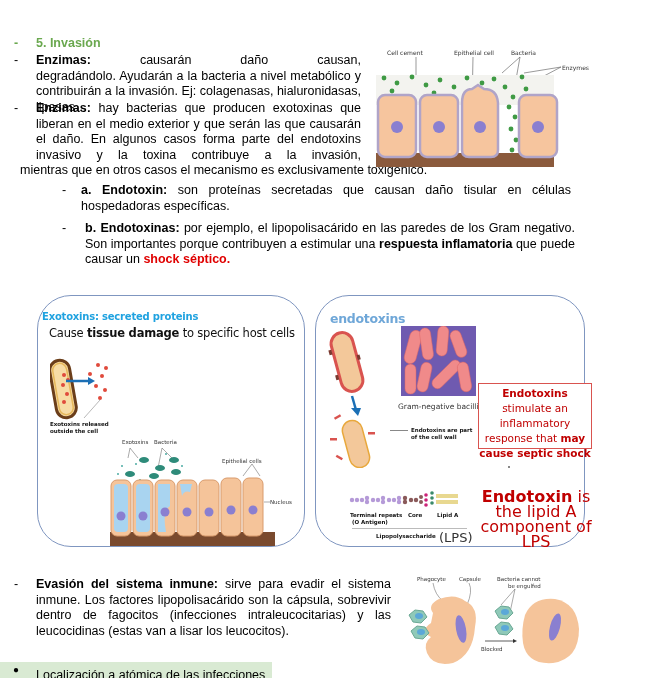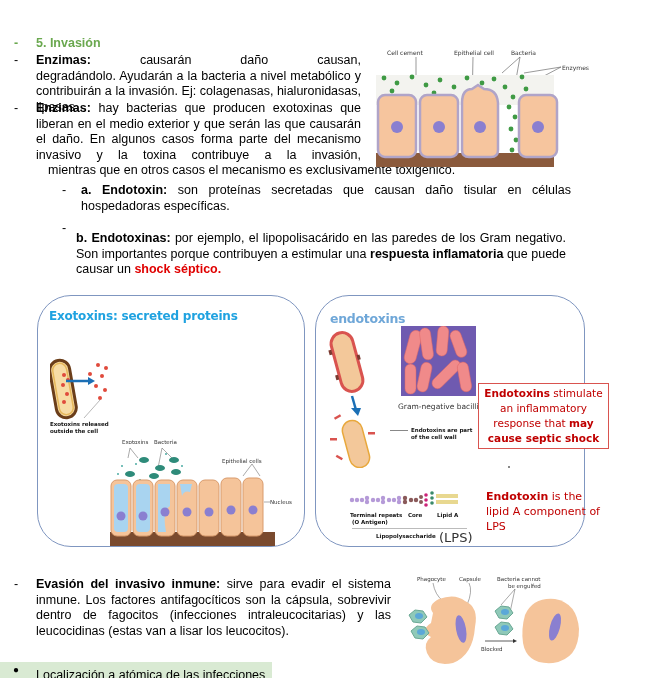--- a/index.html
+++ b/index.html
@@ -14,53 +14,53 @@
   .red { color: #e00000; font-weight: bold; }
 
   
   .fig-enz { left: 372px; top: 45px; width: 258px; height: 127px; }
 
   
   .panel { position: absolute; border: 1.3px solid #7f96c0; border-radius: 34px; background: #fff; }
   .panel-exo { left: 37px; top: 295px; width: 268px; height: 252px; }
   .panel-endo { left: 315px; top: 295px; width: 270px; height: 252px; }
 
-  .exo-title { position: absolute; left: 11px; top: 13px; font-family: "DejaVu Sans", sans-serif; font-weight: bold; font-size: 12px; color: #1fa2e0; letter-spacing: -0.2px; }
+  .exo-title { position: absolute; left: 4px; top: 13px; font-family: "DejaVu Sans", sans-serif; font-weight: bold; font-size: 10px; color: #1fa2e0; letter-spacing: -0.2px; }
   .exo-sub { position: absolute; left: 11px; top: 30px; font-family: "DejaVu Sans", sans-serif; font-size: 11.5px; color: #111; letter-spacing: -0.2px; }
 
   .endo-title { position: absolute; left: 14px; top: 15px; font-family: "DejaVu Sans", sans-serif; font-weight: bold; font-size: 12.5px; color: #6fa7d8; letter-spacing: -0.3px; }
 
   .tiny { position: absolute; font-family: "DejaVu Sans", sans-serif; font-size: 5.5px; line-height: 7px; color: #333; }
   .tiny-b { font-weight: bold; color: #111; }
 
-  .septic-box { position: absolute; left: 478px; top: 383px; width: 131px; height: 66px; border: 1.2px solid #d9534f; background: #fff; text-align: center; font-family: "DejaVu Sans", sans-serif; font-size: 10.5px; line-height: 15px; color: #c00000; padding-top: 2px; }
+  .septic-box { position: absolute; left: 478px; top: 383px; width: 114px; height: 66px; border: 1.2px solid #d9534f; background: #fff; text-align: center; font-family: "DejaVu Sans", sans-serif; font-size: 10.5px; line-height: 15px; color: #c00000; padding-top: 2px; }
   .septic-box b, .lps-note b { font-weight: bold; }
-  .lps-note { position: absolute; left: 486px; top: 489px; width: 122px; text-align: left; font-family: "DejaVu Sans", sans-serif; font-size: 11px; line-height: 15px; color: #c00000; }
+  .lps-note { position: absolute; left: 475px; top: 489px; width: 122px; text-align: center; font-family: "DejaVu Sans", sans-serif; font-size: 16px; line-height: 15px; color: #c00000; }
   .dot-mark { position: absolute; left: 508px; top: 466px; width: 2px; height: 2px; background: #888; }
 
   .hl { background: #d9ead3; }
   .link { text-decoration: underline; margin-top: 6px; }
 </style>
 </head>
 <body>
 
 <span class="dash green" style="top:36px;">-</span>
 <div class="abs green" style="left:36px; top:36px;">5. Invasión</div>
 
 <span class="dash" style="top:53px;">-</span>
 <div class="abs just" style="left:36px; top:53px; width:325px;">
   <b>Enzimas:</b><span style="word-spacing:18px;"> causarán daño causan, degradándolo.</span>
   <span>Ayudarán a la bacteria a nivel metabólico y contribuirán a la invasión. Ej: colagenasas, hialuronidasas, lipasas…</span>
 </div>
 
 <span class="dash" style="top:101px;">-</span>
 <div class="abs just" style="left:36px; top:101px; width:325px; text-align:justify; text-align-last:justify;">
-  <b>Enzimas:</b><span> hay bacterias que producen exotoxinas que liberan en el medio exterior y que serán las que causarán el daño. En algunos casos forma parte del mecanismo invasivo y la toxina contribuye a la invasión,</span>
-</div>
-<div class="abs" style="left:48px; top:163px; width:600px;">mientras que en otros casos el mecanismo es exclusivamente toxigénico.</div>
+  <b>Enzimas:</b><span> hay bacterias que producen exotoxinas que liberan en el medio exterior y que serán las que causarán el daño. En algunos casos forma parte del endotoxins invasivo y la toxina contribuye a la invasión,</span>
+</div>
+<div class="abs" style="left:20px; top:163px; width:600px;">mientras que en otros casos el mecanismo es exclusivamente toxigénico.</div>
 
 <div class="abs fig-enz">
   <svg width="258" height="127" viewBox="0 0 258 127">
     <text x="15" y="10" font-family="DejaVu Sans" font-size="6" fill="#333">Cell cement</text>
     <text x="82" y="10" font-family="DejaVu Sans" font-size="6" fill="#333">Epithelial cell</text>
     <text x="139" y="10" font-family="DejaVu Sans" font-size="6" fill="#333">Bacteria</text>
     <text x="190" y="25" font-family="DejaVu Sans" font-size="6" fill="#333">Enzymes</text>
     <line x1="44" y1="12" x2="44" y2="55" stroke="#555" stroke-width="0.6"></line>
     <line x1="101" y1="12" x2="100" y2="62" stroke="#555" stroke-width="0.6"></line>
     <line x1="148" y1="12" x2="130" y2="28" stroke="#555" stroke-width="0.6"></line>
@@ -108,26 +108,29 @@
     </g>
   </svg>
 </div>
 
 <span class="dash" style="left:62px; top:183px;">-</span>
 <div class="abs" style="left:81px; top:183px; width:490px; text-align:justify;">
   <b>a. Endotoxin:</b><span> son proteínas secretadas que causan daño tisular en células hospedadoras específicas.</span>
 </div>
 
 <span class="dash" style="left:62px; top:221px;">-</span>
-<div class="abs" style="left:76px; top:221px; width:490px; text-align:justify;margin-top:10px;">
+<div class="abs" style="left:85px; top:221px; width:490px; text-align:justify;">
   <b>b. Endotoxinas:</b><span> por ejemplo, el lipopolisacárido en las paredes de los Gram negativo. Son importantes porque contribuyen a estimular una </span><b>respuesta inflamatoria</b><span> que puede causar un </span><span class="red">shock séptico.</span>
 </div>
 
 <div class="panel panel-exo">
   <div class="exo-title">Exotoxins: secreted proteins</div>
+  <div class="exo-sub">
+    <span>Cause </span><b>tissue damage</b><span> to specific host cells</span>
+  </div>
 
   <svg class="abs" style="left:12px; top:56px;" width="80" height="70" viewBox="0 0 80 70">
     <rect x="3" y="8" width="20" height="58" rx="10" fill="#f7dca6" stroke="#6b3e1a" stroke-width="3" transform="rotate(-10 13 37)"></rect>
     <rect x="6" y="11" width="14" height="52" rx="7" fill="none" stroke="#e6b85c" stroke-width="1.5" transform="rotate(-10 13 37)"></rect>
     <g fill="#e04a3c">
       <circle cx="14" cy="23" r="2"></circle>
         <circle cx="18" cy="28" r="2"></circle>
         <circle cx="13" cy="33" r="2"></circle>
       <circle cx="17" cy="42" r="2"></circle>
         <circle cx="14" cy="50" r="2"></circle>
@@ -293,21 +296,21 @@
 <div class="septic-box">
   <b>Endotoxins</b><span> stimulate an inflammatory response that </span><b>may cause septic shock</b>
 </div>
 <div class="dot-mark"></div>
 <div class="lps-note">
   <b>Endotoxin</b><span> is the lipid A component of LPS</span>
 </div>
 
 <span class="dash" style="top:577px;">-</span>
 <div class="abs" style="left:36px; top:577px; width:355px; text-align:justify; text-align-last:left;">
-  <b>Evasión del invasivo inmune:</b><span> sirve para evadir el sistema inmune. Los factores antifagocíticos son la cápsula, sobrevivir dentro de fagocitos (infecciones intraleucocitarias) y las leucocidinas (estas van a lisar los leucocitos).</span>
+  <b>Evasión del sistema inmune:</b><span> sirve para evadir el sistema inmune. Los factores lipopolisacárido son la cápsula, sobrevivir dentro de fagocitos (infecciones intraleucocitarias) y las leucocidinas (estas van a lisar los leucocitos).</span>
 </div>
 
 <div class="abs" style="left:405px; top:575px; width:185px; height:92px;">
   <div class="tiny" style="left:12px; top:1px;">Phagocyte</div>
   <div class="tiny" style="left:54px; top:1px;">Capsule</div>
   <div class="tiny" style="left:92px; top:1px;">Bacteria cannot</div>
   <div class="tiny" style="left:103px; top:8px;">be engulfed</div>
   <div class="tiny" style="left:76px; top:71px;">Blocked</div>
   <svg width="185" height="92" viewBox="0 0 185 92" style="position:absolute; left:0; top:0;">
     <g stroke="#555" stroke-width="0.5" fill="none">

